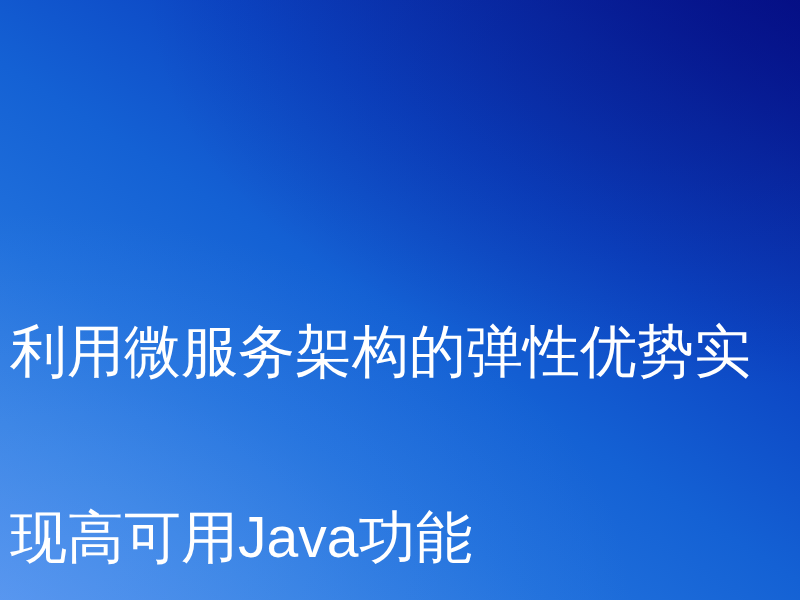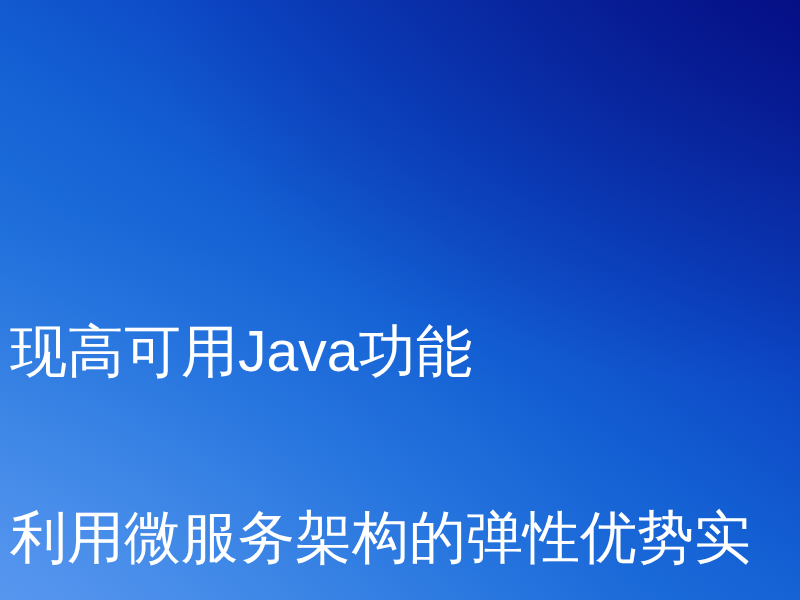--- a/index.html
+++ b/index.html
@@ -53,16 +53,16 @@
   .headline-line {
     display: block;
     white-space: pre;
   }
 </style>
 </head>
 <body>
 
 <div id="banner">
   <div id="headline">
+    <span class="headline-line">利用微服务架构的弹性优势实</span>
     <span class="headline-line">现高可用Java功能</span>
-    <span class="headline-line">利用微服务架构的弹性优势实</span>
   </div>
 </div>
 
 </body></html>

